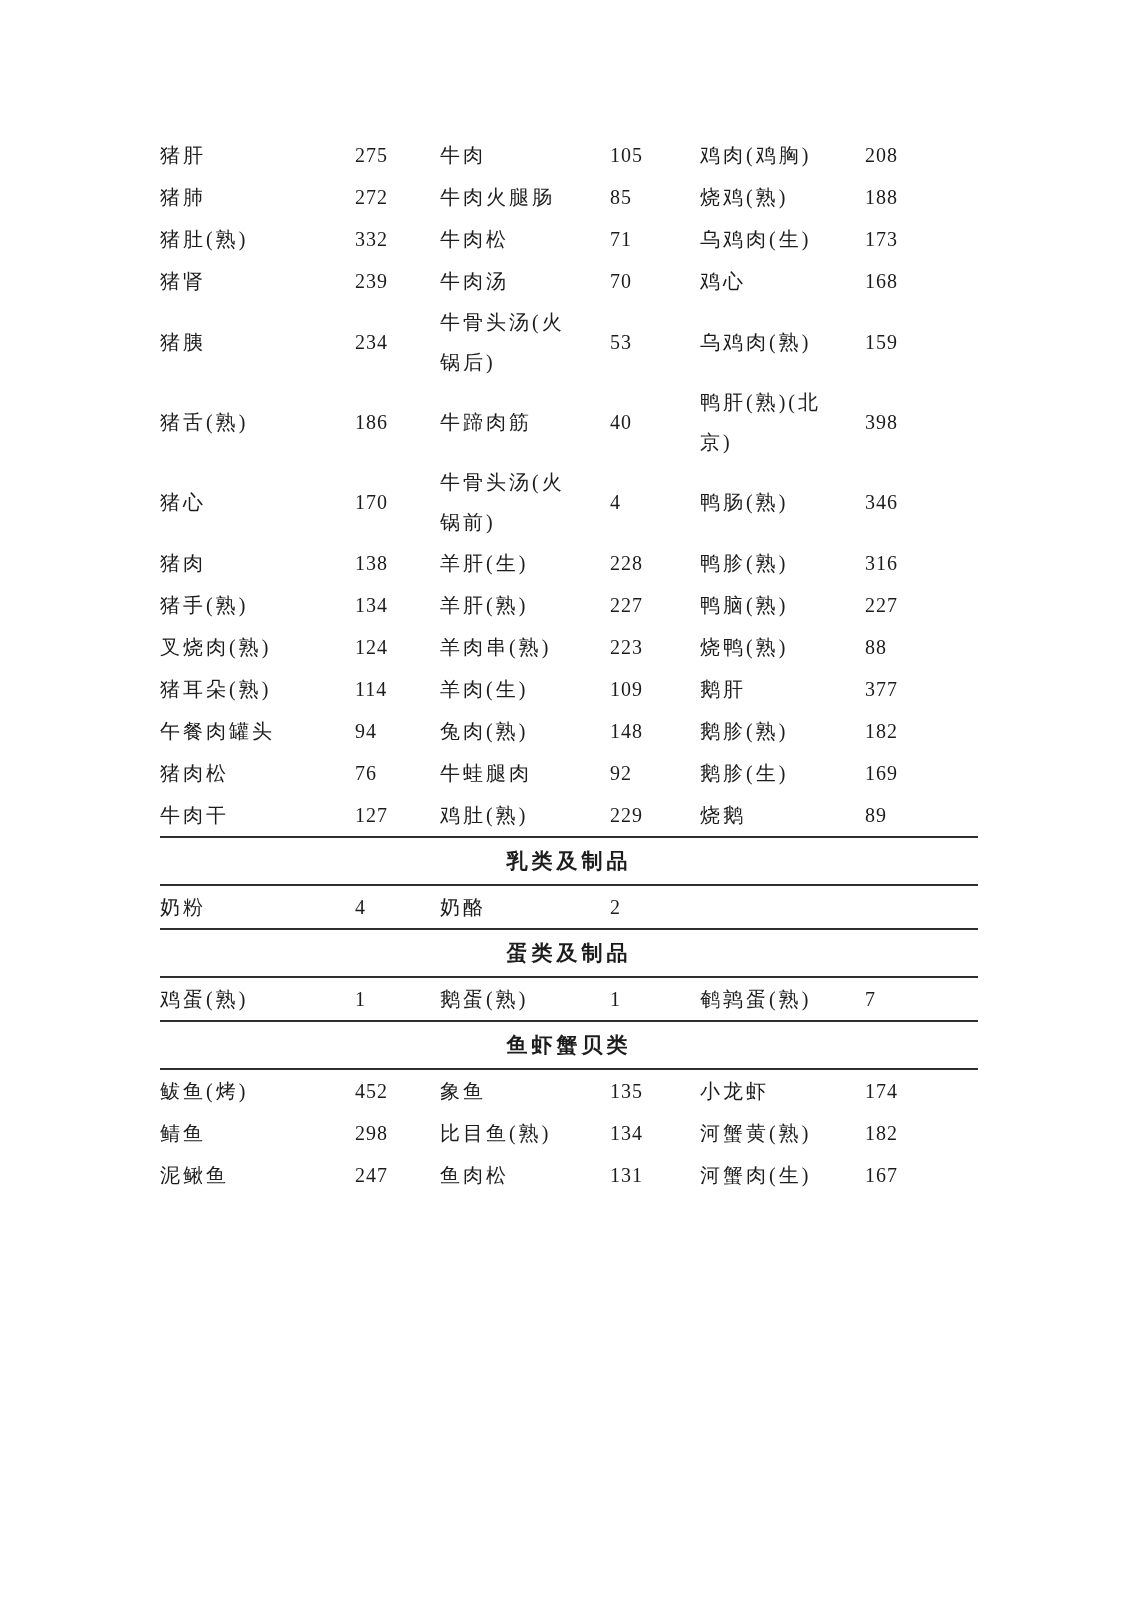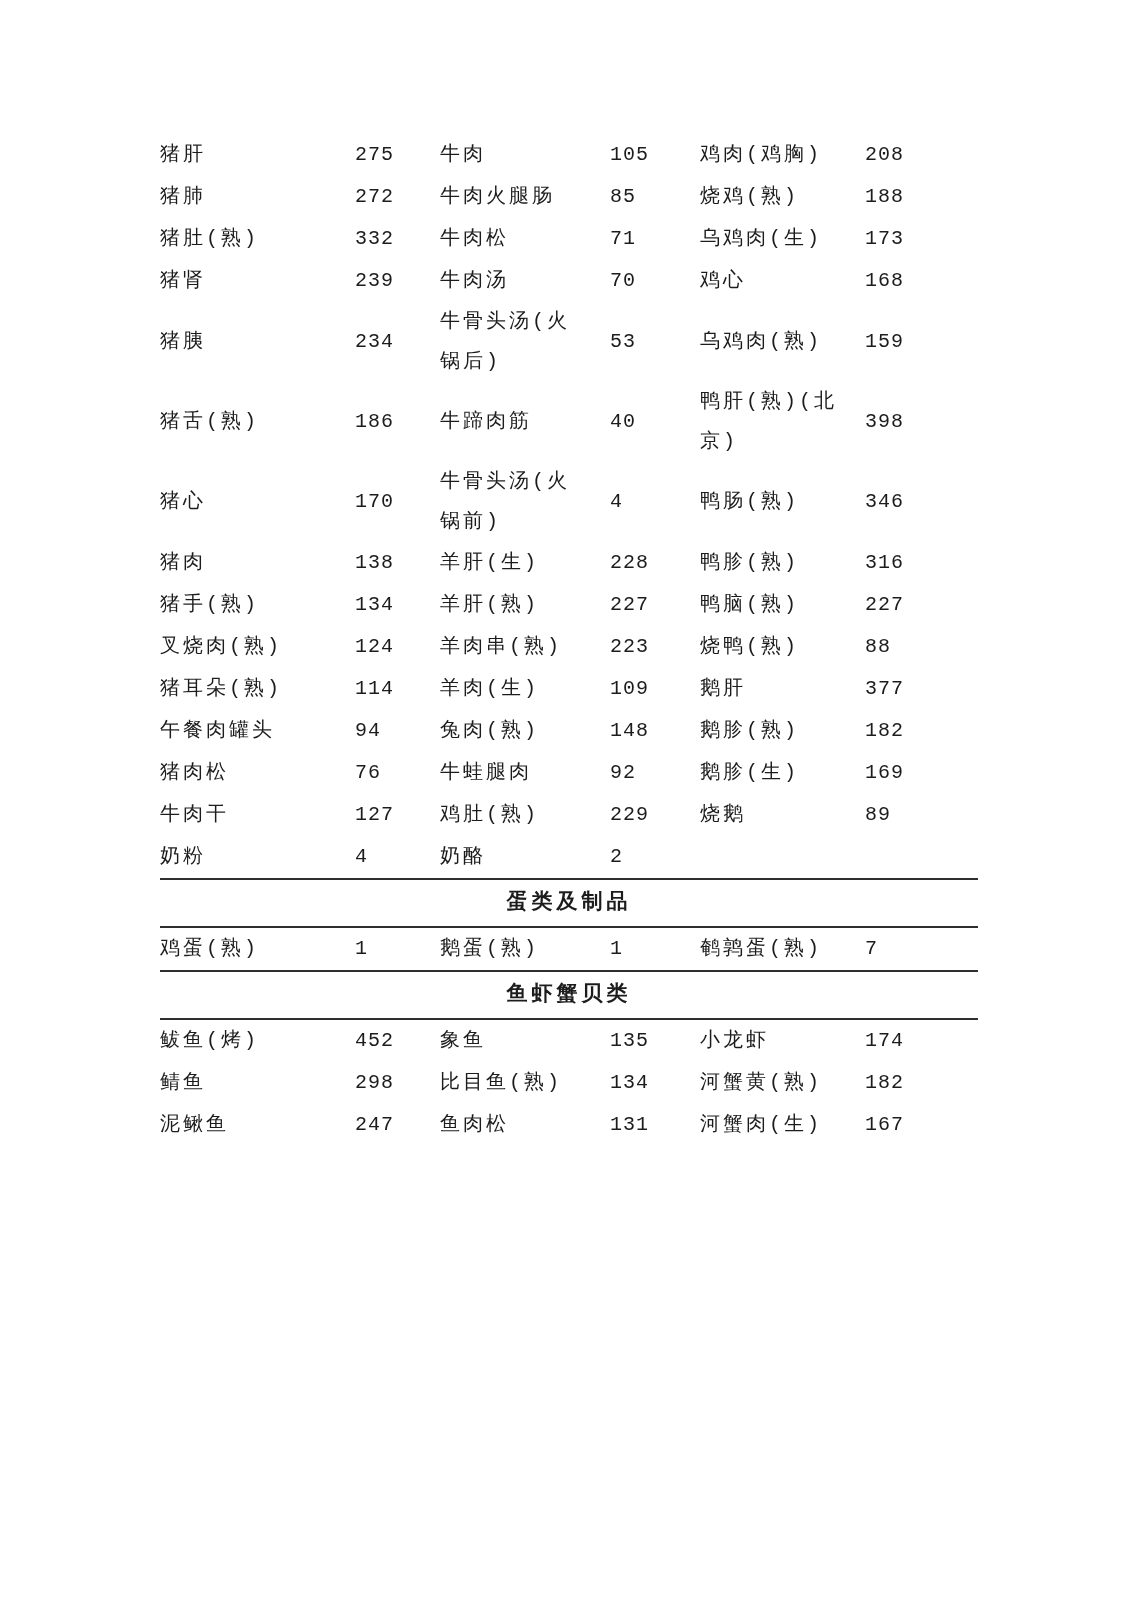--- a/index.html
+++ b/index.html
@@ -5,21 +5,21 @@
   html, body {
     margin: 0;
     padding: 0;
     background: #ffffff;
   }
   .page {
     position: relative;
     width: 1131px;
     height: 1292px;
     background: #ffffff;
-    font-family: Liberation Mono, monospace;
+    font-family: Liberation Serif, serif;
     color: #1c1c1c;
     overflow: hidden;
   }
   .doc-table {
     position: absolute;
     left: 160px;
     top: 134px;
     width: 818px;
   }
   table.food-table {
@@ -190,20 +190,23 @@
             <td class="value">169</td>
           </tr>
           <tr>
             <td class="name">牛肉干</td>
             <td class="value">127</td>
             <td class="name">鸡肚(熟)</td>
             <td class="value">229</td>
             <td class="name">烧鹅</td>
             <td class="value">89</td>
           </tr>
+          <tr class="section-row">
+            <td colspan="6" class="section-header">乳类及制品</td>
+          </tr>
           <tr>
             <td class="name">奶粉</td>
             <td class="value">4</td>
             <td class="name">奶酪</td>
             <td class="value">2</td>
             <td class="name"></td>
             <td class="value"></td>
           </tr>
           <tr class="section-row">
             <td colspan="6" class="section-header">蛋类及制品</td>

